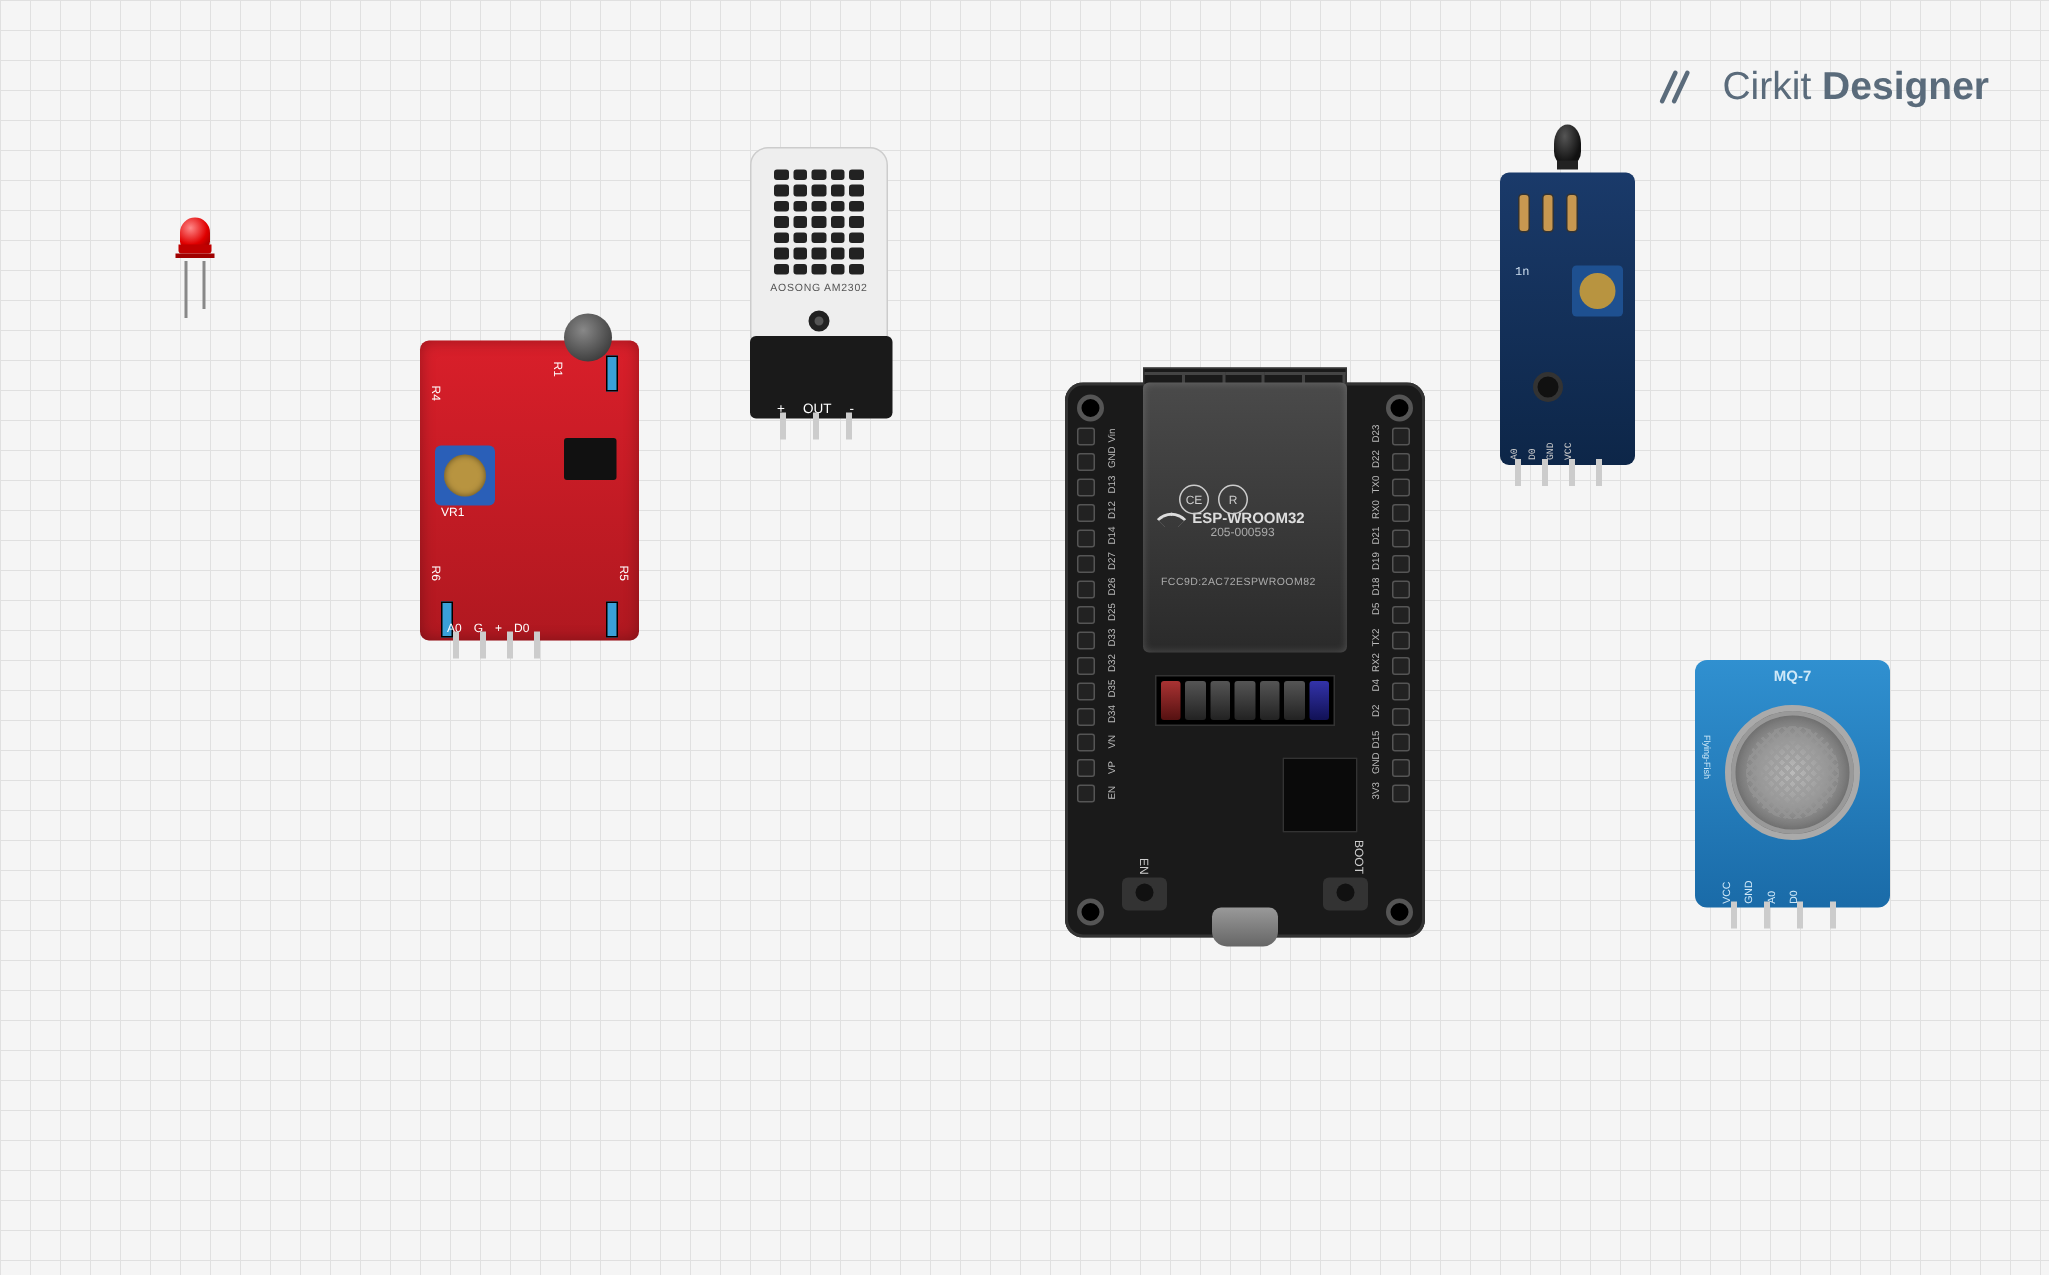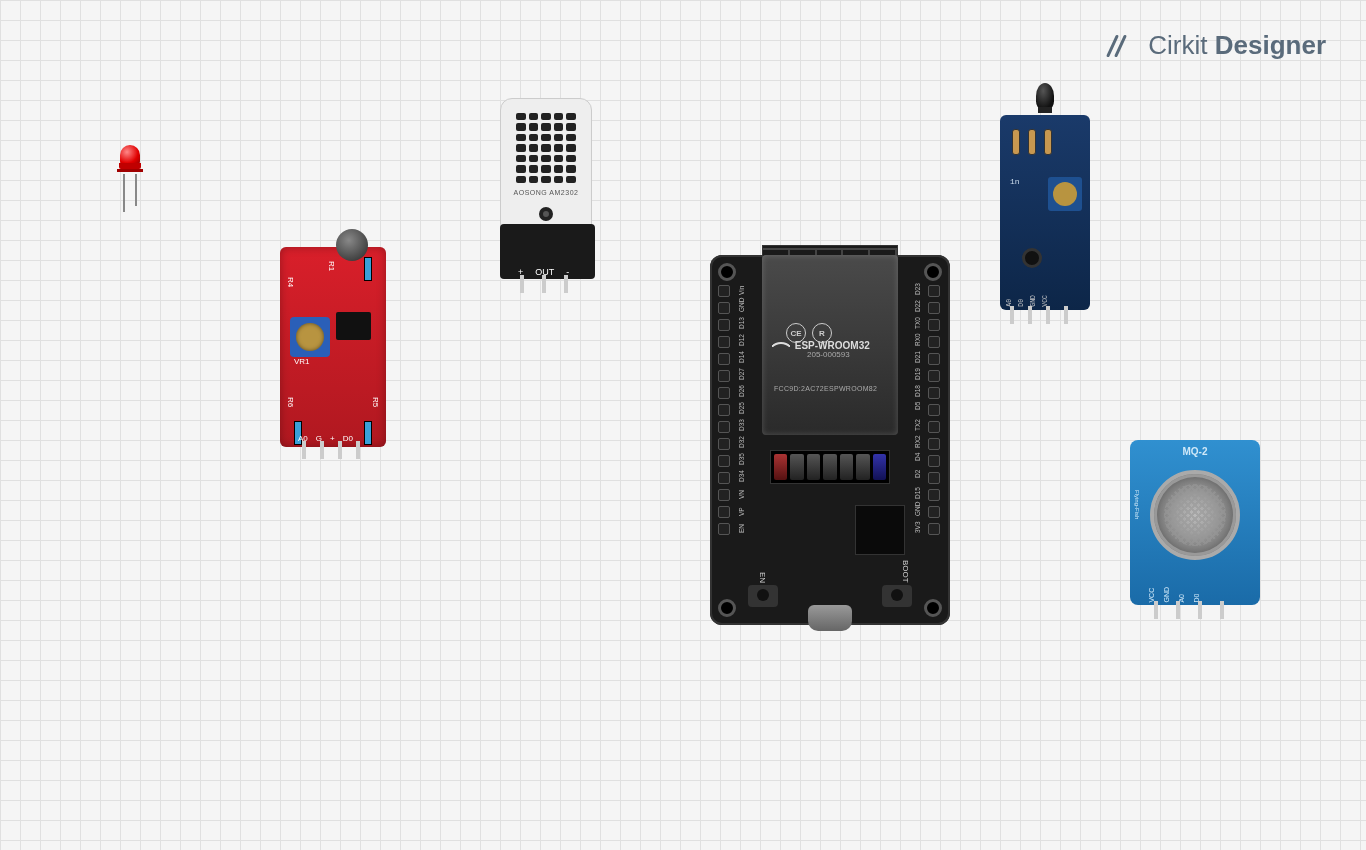--- a/index.html
+++ b/index.html
@@ -14,21 +14,21 @@
   .grid {
     position: absolute;
     inset: 0;
     background-image:
       linear-gradient(#e0e0e0 1px, transparent 1px),
       linear-gradient(90deg, #e0e0e0 1px, transparent 1px);
     background-size: 20px 20px;
   }
   .logo {
     position: absolute;
-    top: 30px;
+    top: 42px;
     right: 40px;
     font-size: 26px;
     font-weight: 500;
     color: #5a6b7b;
     display: flex;
     align-items: center;
     gap: 19px;
   }
   .logo-icon {
     width: 24px; height: 24px;
@@ -84,22 +84,22 @@
     gap: 10px;
     margin-top: 2px;
   }
   .led-leg {
     width: 2px; height: 38px;
     background: #888;
   }
 
   
   .ky037 {
-    left: 280px; top: 247px;
-    width: 106px; height: 200px;
+    left: 280px; top: 227px;
+    width: 146px; height: 200px;
     background: linear-gradient(#d91f2a, #b01820);
     border-radius: 6px;
     box-shadow: inset 0 0 10px rgba(0,0,0,0.3);
   }
   .ky037-mic {
     position: absolute;
     top: -18px; right: 18px;
     width: 32px; height: 32px;
     background: radial-gradient(circle at 40% 35%, #888, #444 70%, #222);
     border-radius: 50%;
@@ -295,21 +295,21 @@
   }
   .esp32-cert span {
     display: inline-flex;
     align-items: center;
     justify-content: center;
     width: 20px; height: 20px;
     border: 1.5px solid #ccc;
     border-radius: 50%;
     font-size: 8px;
     color: #ccc;
-    font-weight: bold;
+    font-weight: normal;
   }
   .esp32-bin {
     position: absolute;
     top: 95px; left: 45px;
     font-size: 8px;
     color: #aaa;
   }
   .esp32-fcc {
     position: absolute;
     top: 130px; left: 12px;
@@ -849,21 +849,21 @@
   </div>
   <div class="flame-pins">
     <span class="pin"></span>
       <span class="pin"></span>
       <span class="pin"></span>
       <span class="pin"></span>
   </div>
 </div>
 
 <div class="component mq2">
-  <div class="mq2-title">MQ-2</div>
+  <div class="mq2-title">MQ-7</div>
   <div class="mq2-sensor"></div>
   <div class="mq2-side">Flying-Fish</div>
   <div class="mq2-labels">
     <span>VCC</span>
     <span>GND</span>
     <span>A0</span>
     <span>D0</span>
   </div>
   <div class="mq2-pins">
     <span class="pin"></span>

